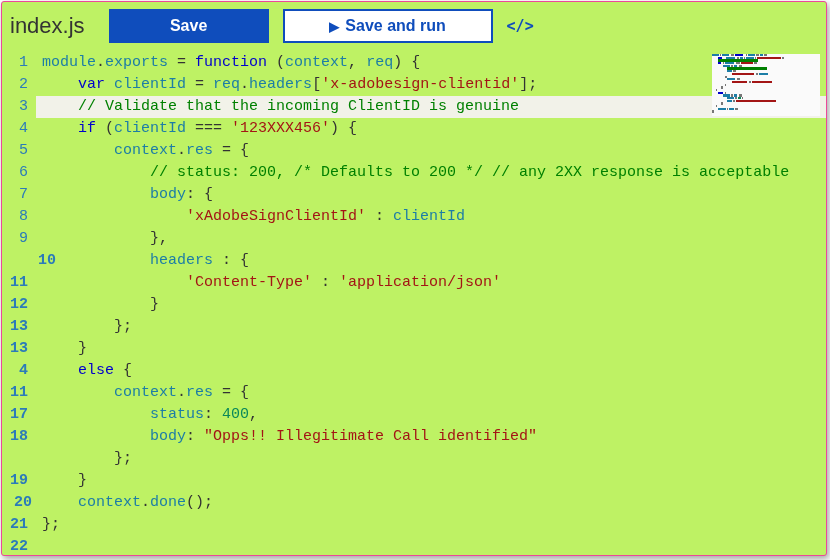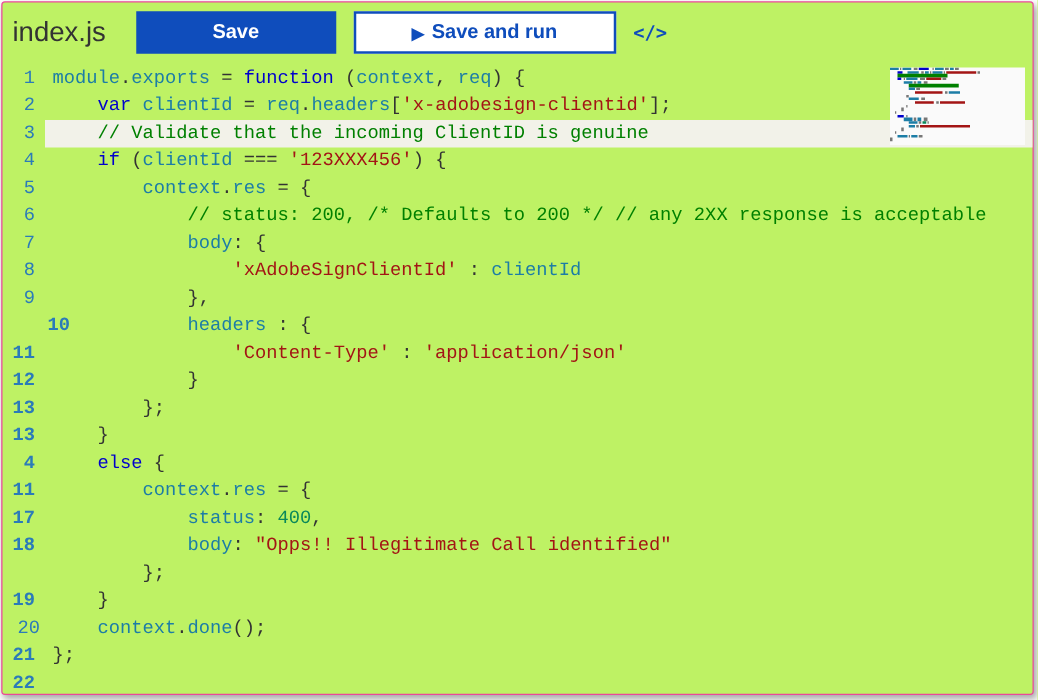--- a/index.html
+++ b/index.html
@@ -158,21 +158,21 @@
         <div class="ln" style="font-weight: 600; margin-left: 36px;">10</div>
         <div class="ln" style="font-weight: 600;">11</div>
         <div class="ln" style="font-weight: 600;">12</div>
         <div class="ln" style="font-weight: 600;">13</div>
         <div class="ln" style="font-weight: 600;">13</div>
         <div class="ln" style="font-weight: 600;">4</div>
         <div class="ln" style="font-weight: 600;">11</div>
         <div class="ln" style="font-weight: 600;">17</div>
         <div class="ln" style="font-weight: 600;">18</div>
         <div class="ln" style="font-weight: 600; margin-top: 22px;">19</div>
-        <div class="ln" style="font-weight: 400; margin-left: 12px;">20</div>
+        <div class="ln" style="font-weight: 700; margin-left: 12px;">20</div>
         <div class="ln" style="font-weight: 600;">21</div>
         <div class="ln" style="font-weight: 600;">22</div>
         <div class="ln" style="font-weight: 600;">23</div>
       </div>
     <div class="code-lines" id="code-lines"><div class="line"><span class="ident">module</span><span class="punct">.</span><span class="ident">exports</span><span class="punct"> = </span><span class="kw">function</span><span class="punct"> (</span><span class="ident">context</span><span class="punct">, </span><span class="ident">req</span><span class="punct">) {</span></div><div class="line"><span class="punct">    </span><span class="kw">var</span><span class="punct"> </span><span class="ident">clientId</span><span class="punct"> = </span><span class="ident">req</span><span class="punct">.</span><span class="ident">headers</span><span class="punct">[</span><span class="str">'x-adobesign-clientid'</span><span class="punct">];</span></div><div class="line highlighted"><span class="punct">    </span><span class="cmt">// Validate that the incoming ClientID is genuine</span></div><div class="line"><span class="punct">    </span><span class="kw">if</span><span class="punct"> (</span><span class="ident">clientId</span><span class="punct"> === </span><span class="str">'123XXX456'</span><span class="punct">) {</span></div><div class="line"><span class="punct">        </span><span class="ident">context</span><span class="punct">.</span><span class="ident">res</span><span class="punct"> = {</span></div><div class="line"><span class="punct">            </span><span class="cmt">// status: 200, /* Defaults to 200 */ // any 2XX response is acceptable</span></div><div class="line"><span class="punct">            </span><span class="ident">body</span><span class="punct">: {</span></div><div class="line"><span class="punct">                </span><span class="str">'xAdobeSignClientId'</span><span class="punct"> : </span><span class="ident">clientId</span></div><div class="line"><span class="punct">            },</span></div><div class="line"><span class="punct">            </span><span class="ident">headers</span><span class="punct"> : {</span></div><div class="line"><span class="punct">                </span><span class="str">'Content-Type'</span><span class="punct"> : </span><span class="str">'application/json'</span></div><div class="line"><span class="punct">            }</span></div><div class="line"><span class="punct">        };</span></div><div class="line"><span class="punct">    }</span></div><div class="line"><span class="punct">    </span><span class="kw">else</span><span class="punct"> {</span></div><div class="line"><span class="punct">        </span><span class="ident">context</span><span class="punct">.</span><span class="ident">res</span><span class="punct"> = {</span></div><div class="line"><span class="punct">            </span><span class="ident">status</span><span class="punct">: </span><span class="num">400</span><span class="punct">,</span></div><div class="line"><span class="punct">            </span><span class="ident">body</span><span class="punct">: </span><span class="str">"Opps!! Illegitimate Call identified"</span></div><div class="line"><span class="punct">        };</span></div><div class="line"><span class="punct">    }</span></div><div class="line"><span class="punct">    </span><span class="ident">context</span><span class="punct">.</span><span class="ident">done</span><span class="punct">();</span></div><div class="line"><span class="punct">};</span></div><div class="line"></div></div>
   </div>
 
   <div class="minimap" id="minimap">
       <div class="m-line">
         <div class="m-seg" style="width: 6.6px; margin-left: 0px; background: rgb(28, 125, 166);"></div>

